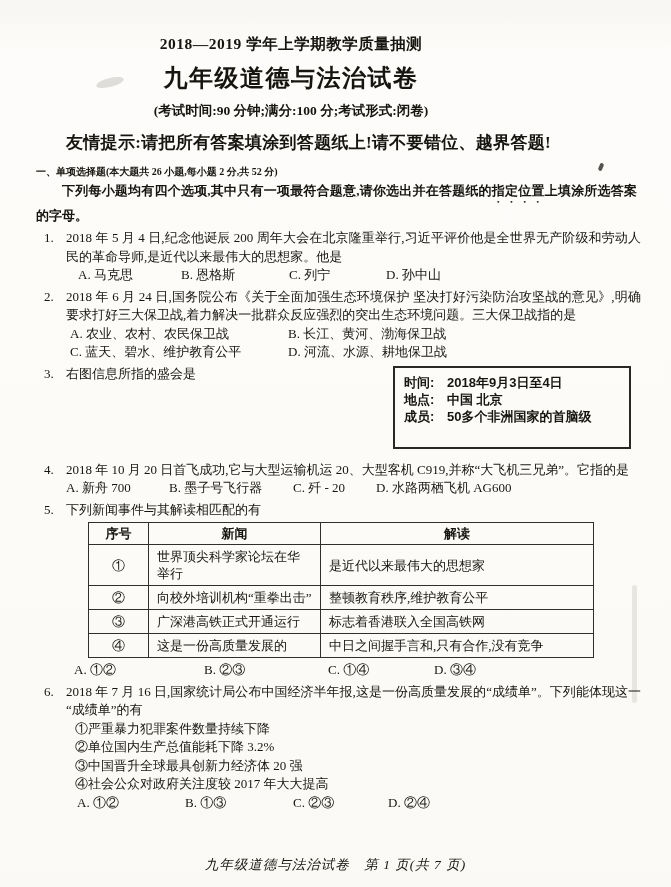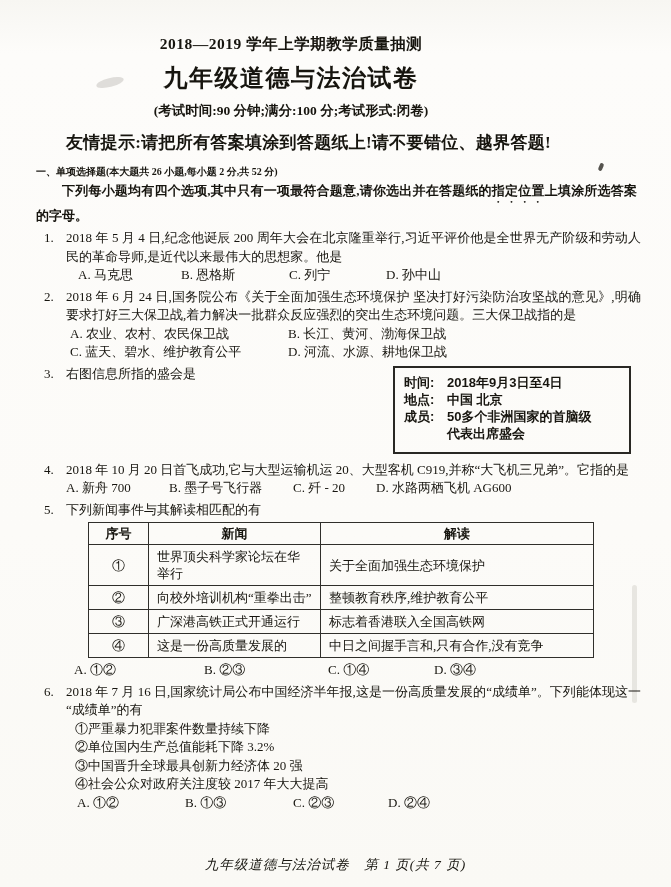--- a/index.html
+++ b/index.html
@@ -45,21 +45,21 @@
   .opts.q5 { margin-left: 8px; }
   .opts.q5 span:nth-child(1){ width:130px; } .opts.q5 span:nth-child(2){ width:124px; } .opts.q5 span:nth-child(3){ width:106px; }
   .opts.q6 { margin-left: 11px; }
   .opts.q6 span:nth-child(1){ width:108px; } .opts.q6 span:nth-child(2){ width:108px; } .opts.q6 span:nth-child(3){ width:95px; }
 
   
   .q3-wrap { position: relative; min-height: 93px; }
   .q3-opts span { display: block; margin-left: 10px; }
   .infobox {
     position: absolute; top: 1px; right: 10px; width: 238px;
-    border: 2px solid #292824; padding: 6px 8px 10px 9px;
+    border: 2px solid #292824; padding: 6px 8px 22px 9px;
     font-family: "Liberation Sans", "DejaVu Sans", sans-serif;
     font-size: 13px; font-weight: 700; line-height: 17px;
   }
   .ib-line { display: flex; }
   .ib-label { flex: none; width: 43px; }
 
   
   .news-table {
     border-collapse: collapse; table-layout: fixed; width: 505px;
     margin: 3px 0 3px 22px; font-size: 13px; line-height: 17px;
@@ -141,24 +141,20 @@
           <span>2018年9月3日至4日</span>
         </div>
         <div class="ib-line">
           <span class="ib-label">地点:</span>
           <span>中国 北京</span>
         </div>
         <div class="ib-line">
           <span class="ib-label">成员:</span>
           <span>50多个非洲国家的首脑级</span>
         </div>
-        <div class="ib-line">
-          <span class="ib-label"></span>
-          <span>代表出席盛会</span>
-        </div>
       </div>
     </div>
   </div>
 
   <div class="q">
     <span class="q-num">4.</span>
     <div class="q-body">
       <p class="stem">2018 年 10 月 20 日首飞成功,它与大型运输机运 20、大型客机 C919,并称“大飞机三兄弟”。它指的是</p>
       <div class="opts q4">
         <span>A. 新舟 700</span>
@@ -181,21 +177,21 @@
           </colgroup>
         <tbody>
             <tr>
           <th>序号</th>
           <th>新闻</th>
           <th>解读</th>
         </tr>
         <tr>
           <td class="center">①</td>
           <td>世界顶尖科学家论坛在华举行</td>
-          <td>关于全面加强生态环境保护</td>
+          <td>是近代以来最伟大的思想家</td>
         </tr>
         <tr>
           <td class="center">②</td>
           <td>向校外培训机构“重拳出击”</td>
           <td>整顿教育秩序,维护教育公平</td>
         </tr>
         <tr>
           <td class="center">③</td>
           <td>广深港高铁正式开通运行</td>
           <td>标志着香港联入全国高铁网</td>

